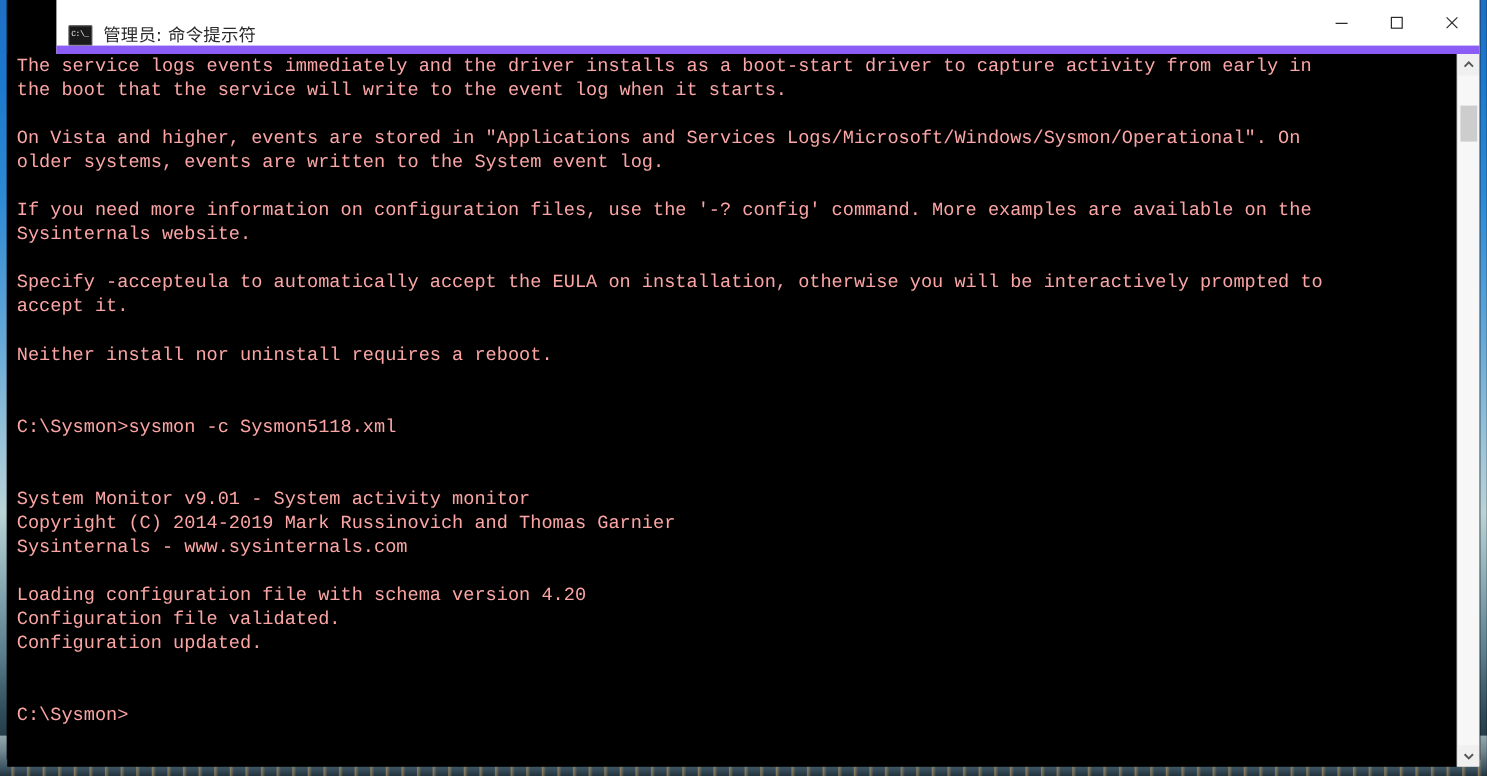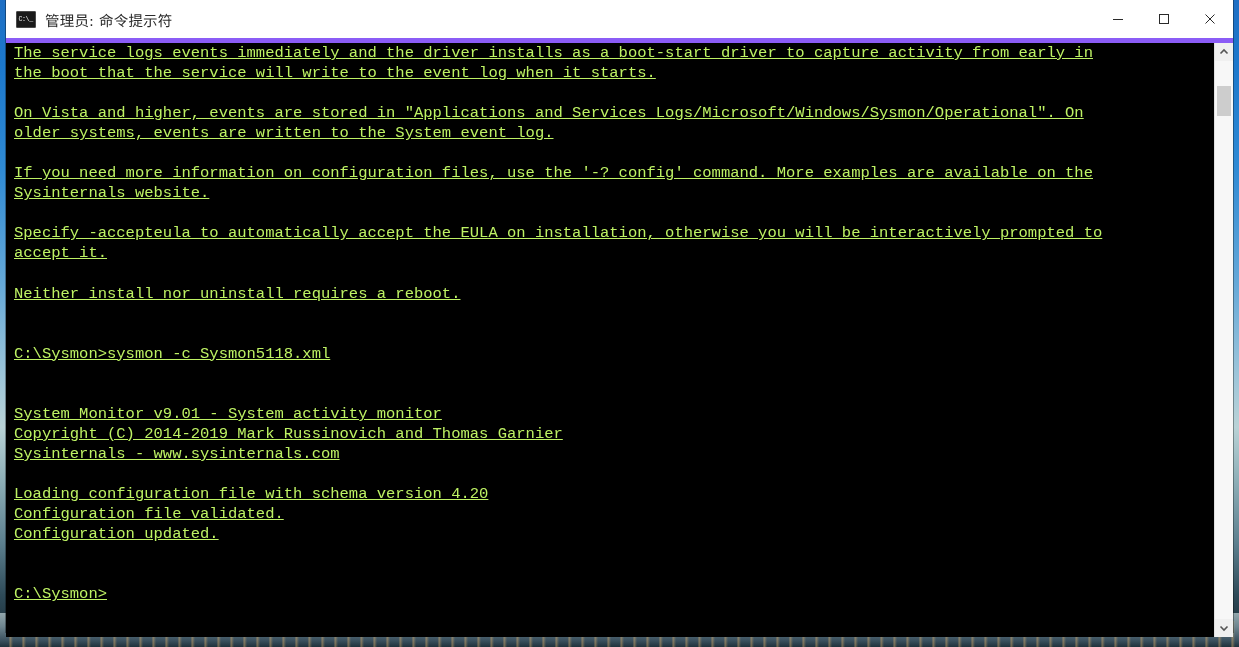--- a/index.html
+++ b/index.html
@@ -67,24 +67,25 @@
     height: 632px;
     background: #000;
     box-shadow: 0 0 0 1px rgba(0,0,0,.35);
   }
 
   
   #title-bar {
     position: relative;
     height: 38px;
     background: #ffffff;
-    border-bottom: 5px solid #8b5cf6;
-    display: flex;
-    align-items: center;
+    border-bottom: 7px solid #8b5cf6;
+    display: flex;
+    align-items: flex-end;
     user-select: none;
+    margin-left: 41px;
   }
   #app-icon {
     width: 18px;
     height: 15px;
     margin-left: 10px;
     margin-right: 9px;
     background: #1a1a1a;
     border: 1px solid #4a4a4a;
     border-radius: 1px;
     display: flex;
@@ -133,24 +134,23 @@
     overflow: hidden;
   }
   #console-text {
     position: absolute;
     left: 8px;
     top: 0px;
     right: 30px;
     font-family: "Liberation Mono", "DejaVu Sans Mono", monospace;
     font-size: 15.5px;
     line-height: 20.05px;
-    color: #bef264;
+    color: #fca5a5;
     white-space: pre;
     letter-spacing: 0px;
-    text-decoration: underline;
   }
   #console-text .line { height: 20.05px; }
 
   
   #console-scrollbar {
     position: absolute;
     right: 0;
     top: 0;
     width: 18px;
     height: 594px;

